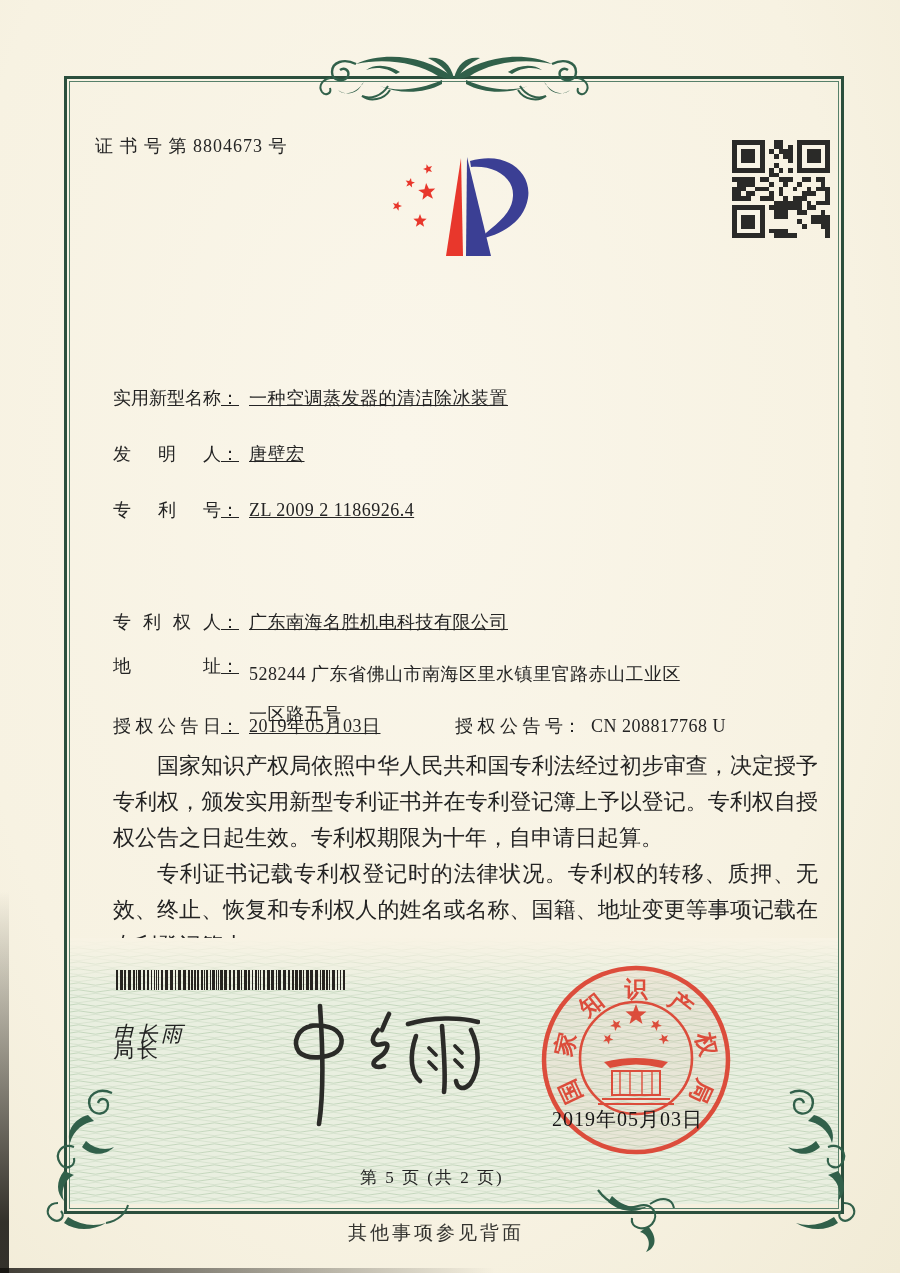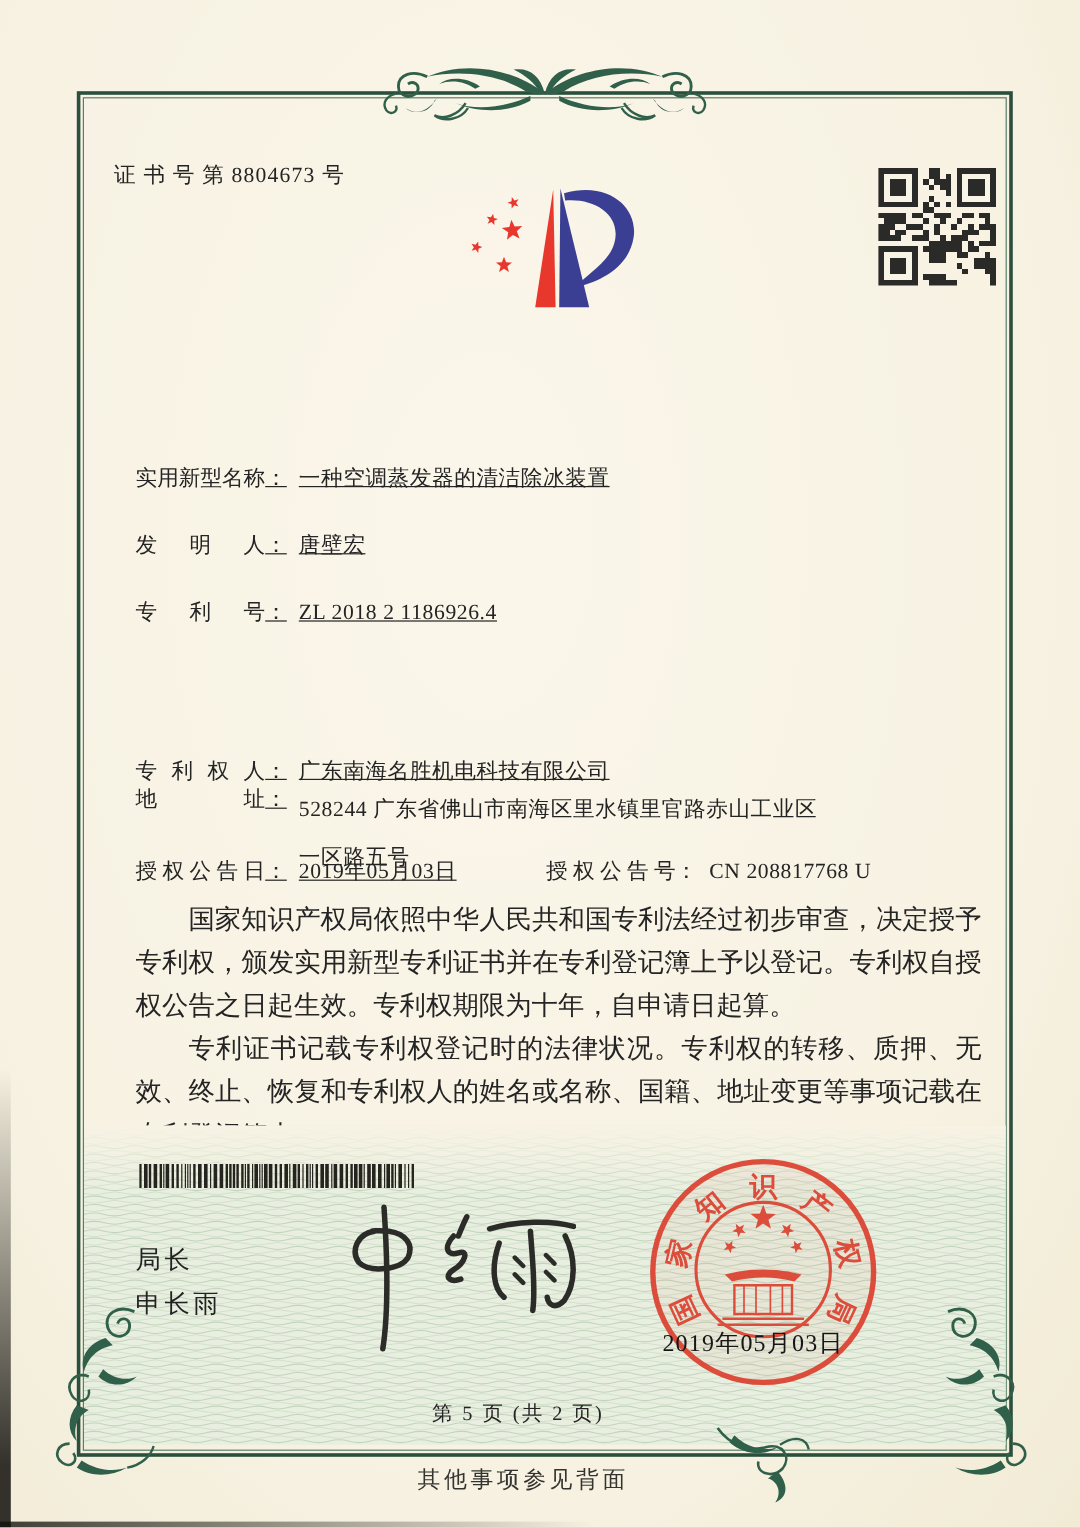--- a/index.html
+++ b/index.html
@@ -30,21 +30,21 @@
   .paras p{margin:0;text-indent:2em;}
   .panel{position:absolute;left:70px;top:938px;width:768px;height:266px;
     background:var(--panel-green,#e9efe0);}
   .panel-fade{position:absolute;left:0;top:0;width:100%;height:56px;
     background:linear-gradient(to bottom,#f8f3e4,rgba(248,243,228,0));}
   .barcode{position:absolute;left:116px;top:970px;z-index:2;}
   .signer{position:absolute;left:113px;z-index:2;
     font-family:"Liberation Sans","DejaVu Sans",sans-serif;
     font-size:21px;letter-spacing:3px;color:#222;}
   .signer-title{top:1036px;}
-  .signer-name{top:1072px;}
+  .signer-name{top:1020px;font-style:italic;}
   .signature{position:absolute;left:250px;top:996px;z-index:3;}
   .seal{position:absolute;left:536px;top:958px;z-index:4;opacity:.93;}
   .seal-date{position:absolute;left:552px;top:1106px;z-index:5;font-size:20px;
     letter-spacing:1px;color:#161616;}
   .pageinfo{position:absolute;left:360px;top:1166px;font-size:17px;z-index:2;
     letter-spacing:2px;}
   .footer{position:absolute;left:348px;top:1220px;font-size:19px;letter-spacing:3px;
     color:#33332f;}
   .orn{position:absolute;z-index:2;}
   svg text{user-select:none;}
@@ -267,23 +267,23 @@
   </svg>
 
 
   <div class="row" style="top:386px">
     <span class="lbl">实用新型名称</span><span>：</span><span class="val">一种空调蒸发器的清洁除冰装置</span>
   </div>
   <div class="row" style="top:442px">
     <span class="lbl">发明人</span><span>：</span><span class="val">唐壁宏</span>
   </div>
   <div class="row" style="top:498px">
-    <span class="lbl">专利号</span><span>：</span><span class="val">ZL 2018 2 1186926.4</span>
-  </div>
-  <div class="row" style="top:630px">
+    <span class="lbl">专利号</span><span>：</span><span class="val">ZL 2009 2 1186926.4</span>
+  </div>
+  <div class="row" style="top:610px">
     <span class="lbl">专利权人</span><span>：</span><span class="val">广东南海名胜机电科技有限公司</span>
   </div>
   <div class="row" style="top:654px">
     <span class="lbl">地址</span><span>：</span><span class="val val-addr">528244 广东省佛山市南海区里水镇里官路赤山工业区一区路五号</span>
   </div>
   <div class="row" style="top:714px">
     <span><span class="lbl">授权公告日</span><span>：</span><span class="val">2019年05月03日</span></span>
     <span class="grant2"><span class="lbl">授权公告号</span><span>：</span><span class="val">CN 208817768 U</span></span>
   </div>
 

